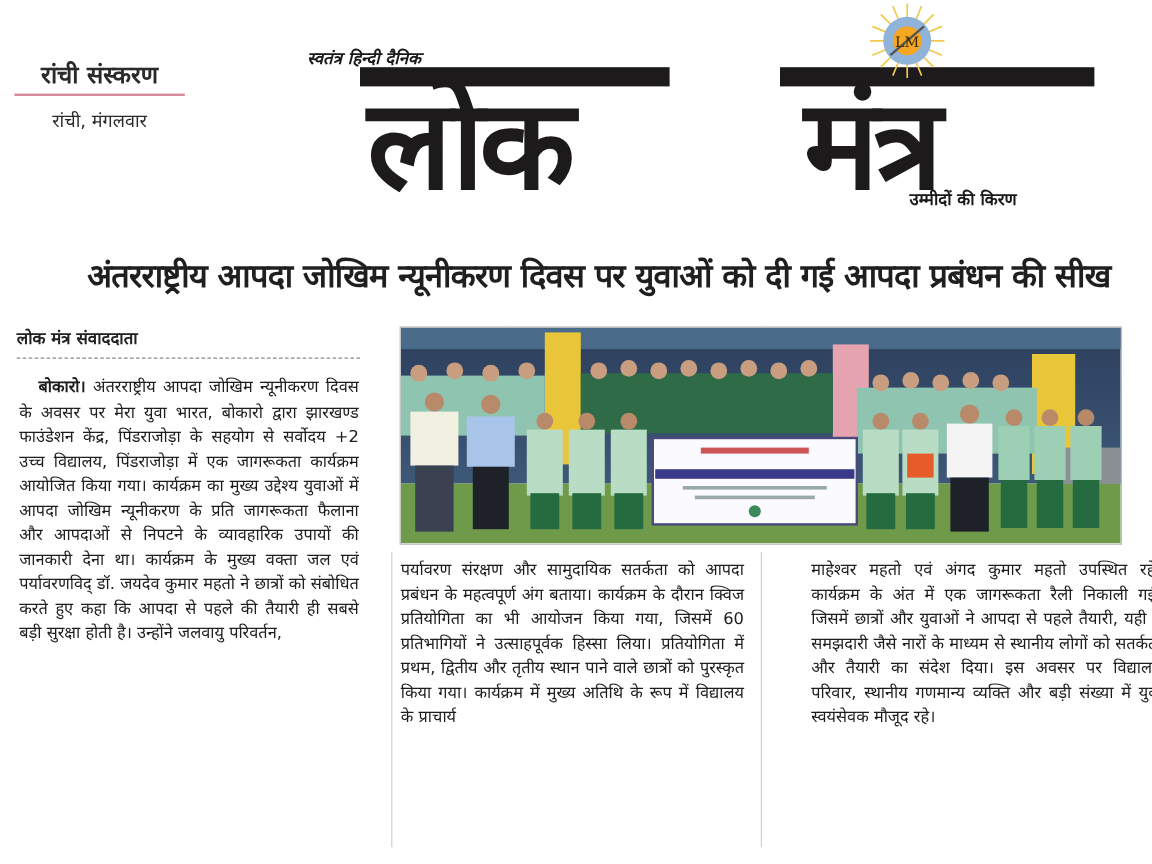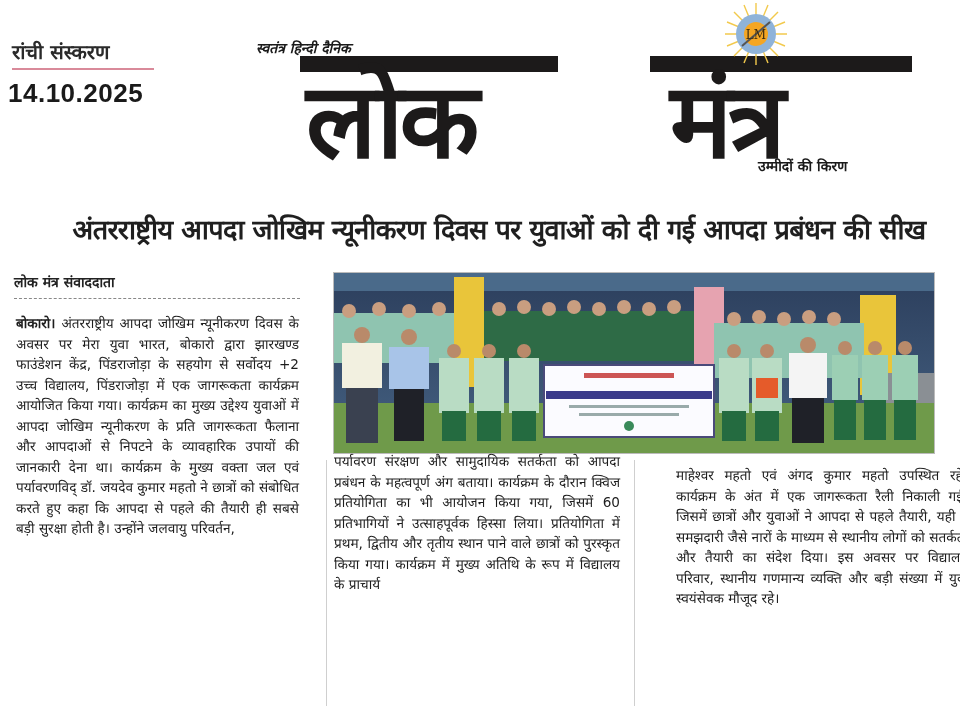--- a/index.html
+++ b/index.html
@@ -1,43 +1,43 @@
 <!DOCTYPE html>
 <html><head>
 <meta charset="utf-8">
 <style>
   html,body{margin:0;padding:0;background:#ffffff;}
   body{width:960px;height:720px;position:relative;overflow:hidden;font-family:"DejaVu Sans",sans-serif;color:#1a1a1a;}
-  .edition-block{position:absolute;left:8px;top:38px;width:150px;text-align:left;}
+  .edition-block{position:absolute;left:8px;top:48px;width:150px;text-align:center;}
   .edition-title{font-family:"DejaVu Sans",sans-serif;font-weight:bold;font-size:20px;color:#2a2a2a;padding-bottom:3px;border-bottom:2px solid #d98a9a;margin:0 4px;}
   .edition-day{font-size:15px;margin-top:10px;color:#2a2a2a;}
   .edition-date{font-family:"Liberation Sans",sans-serif;font-weight:bold;font-size:26px;margin-top:8px;letter-spacing:0.5px;color:#1a1a1a;}
   .tagline-top{position:absolute;left:256px;top:38px;font-size:14px;font-weight:bold;color:#1a1a1a;font-style:italic;}
   .masthead{position:absolute;left:300px;top:56px;width:612px;height:120px;}
   .mast-bar{position:absolute;top:0;height:16px;background:#1c1a1a;}
   .mast-text{position:absolute;top:10px;font-family:"DejaVu Sans",sans-serif;font-weight:bold;color:#1c1a1a;font-size:104px;line-height:110px;letter-spacing:-4px;}
   .sun-logo{position:absolute;left:724px;top:2px;width:64px;height:64px;}
   .tagline-bottom{position:absolute;left:758px;top:156px;font-size:14px;font-weight:bold;color:#1a1a1a;}
   .headline{position:absolute;left:0;top:210px;width:960px;text-align:center;font-family:"DejaVu Sans",sans-serif;font-weight:bold;font-size:27px;letter-spacing:-0.6px;color:#1f1f1f;padding-left:19px;}
   .byline{position:absolute;left:14px;top:272px;width:300px;text-align:left;font-weight:bold;font-size:14px;color:#222;}
   .byline-rule{position:absolute;left:14px;top:298px;width:286px;border-top:1px dashed #888;}
   .photo{position:absolute;left:333px;top:272px;width:600px;height:180px;overflow:hidden;border:1px solid #bbb;}
   .col{position:absolute;font-family:"DejaVu Sans",sans-serif;font-size:13.6px;line-height:20.5px;color:#1d1d1d;text-align:justify;}
   .col1{left:16px;top:313px;width:283px;}
-  .col2{left:334px;top:451px;width:286px;}
+  .col2{left:334px;top:465px;width:286px;}
   .col3{left:676px;top:465px;width:292px;}
-  .dateline{font-weight:bold;}
+  .dateline{font-weight:bold;margin-left:16px;}
   .col-divider{position:absolute;top:460px;height:246px;border-left:1px solid #cfcfcf;}
 </style>
 </head>
 <body>
 
 <div class="edition-block">
   <div class="edition-title">रांची संस्करण</div>
-  <div class="edition-date">14.10.2025</div>
+  <div class="edition-day">रांची, मंगलवार</div>
 </div>
 
 <div class="tagline-top">स्वतंत्र हिन्दी दैनिक</div>
 
 <div class="masthead">
   <div class="mast-bar" style="left:0;width:258px;"></div>
   <div class="mast-bar" style="left:350px;width:262px;"></div>
   <div class="mast-text" style="left:6px;">लोक</div>
   <div class="mast-text" style="left:370px;">मंत्र</div>
 </div>

